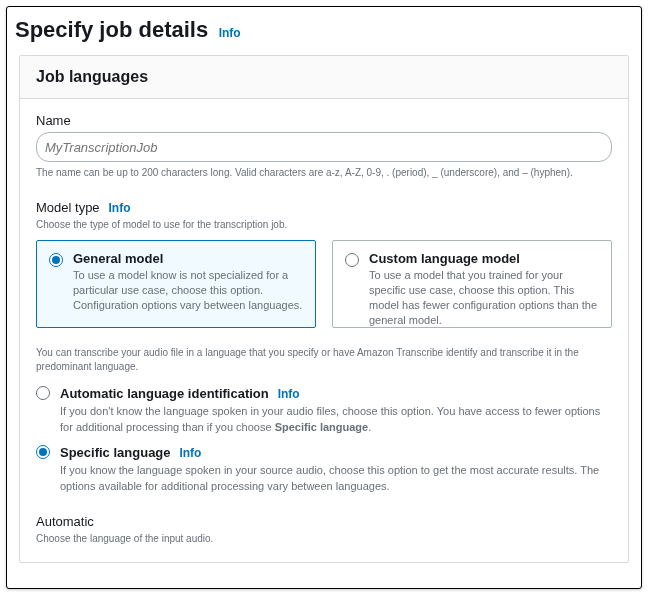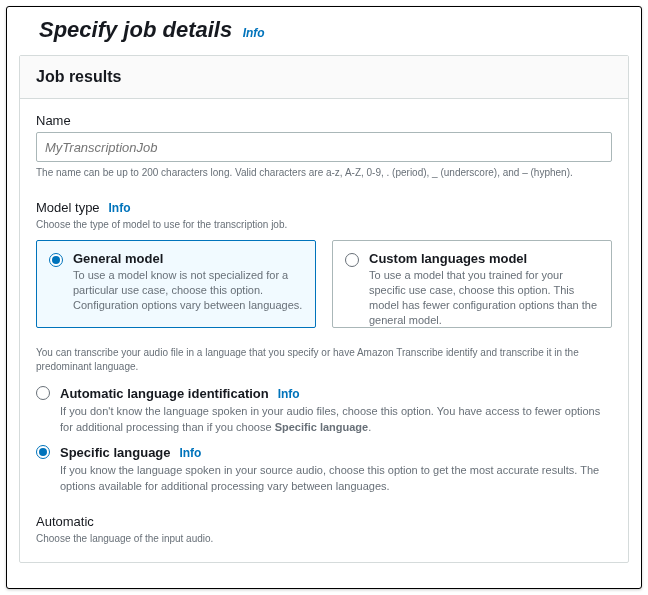--- a/index.html
+++ b/index.html
@@ -14,22 +14,21 @@
   }
   .page {
     border: 1px solid #000;
     border-radius: 3px;
     box-shadow: 0 1px 3px rgba(0,0,0,.2);
     height: 583px;
     overflow: hidden;
     background: #fff;
   }
   .page-head {
-    padding: 10px 32px 12px;
-    font-style: italic;
+    padding: 10px 8px 12px;
   }
   .page-title {
     font-size: 22px;
     font-weight: 600;
     display: inline-block;
     margin-right: 6px;
   }
   .info-link {
     color: #0073bb;
     font-size: 12px;
@@ -62,21 +61,21 @@
   .hint {
     font-size: 10px;
     color: #687078;
     margin-top: 4px;
     line-height: 1.4;
   }
   .text-input {
     width: 100%;
     height: 30px;
     border: 1px solid #aab7b8;
-    border-radius: 2px;
+    border-radius: 13px;
     padding: 12px 8px;
     font-size: 13px;
     font-style: italic;
     color: #687078;
   }
   .section-gap { margin-top: 18px; }
   .section-label {
     font-size: 13px;
     font-weight: 400;
     display: inline-block;
@@ -156,21 +155,21 @@
 
 <div class="page">
 
   <div class="page-head">
     <span class="page-title">Specify job details</span>
     <span class="info-link">Info</span>
   </div>
 
   <div class="panel">
     <div class="panel-head">
-      <div class="panel-title">Job results</div>
+      <div class="panel-title">Job languages</div>
     </div>
     <div class="panel-body">
 
       
       <div class="field-label">Name</div>
       <input class="text-input" type="text" placeholder="MyTranscriptionJob" style="">
       <div class="hint">The name can be up to 200 characters long. Valid characters are a-z, A-Z, 0-9, . (period), _ (underscore), and – (hyphen).</div>
 
       
       <div class="section-gap">
@@ -182,21 +181,21 @@
           <div class="tile selected">
             <div class="radio-dot"></div>
             <div>
               <div class="tile-title">General model</div>
               <div class="tile-desc">To use a model know is not specialized for a particular use case, choose this option. Configuration options vary between languages.</div>
             </div>
           </div>
           <div class="tile">
             <div class="radio-dot"></div>
             <div>
-              <div class="tile-title">Custom languages model</div>
+              <div class="tile-title">Custom language model</div>
               <div class="tile-desc">To use a model that you trained for your specific use case, choose this option. This model has fewer configuration options than the general model.</div>
             </div>
           </div>
         </div>
       </div>
 
       
       <div class="section-gap">
         <div class="hint" style="margin-top:2px">You can transcribe your audio file in a language that you specify or have Amazon Transcribe identify and transcribe it in the predominant language.</div>
 

